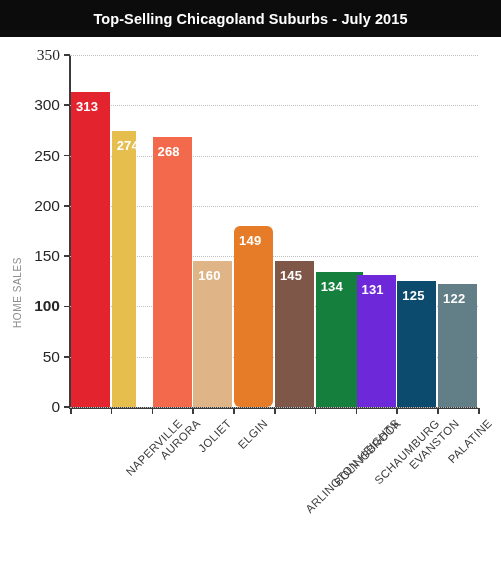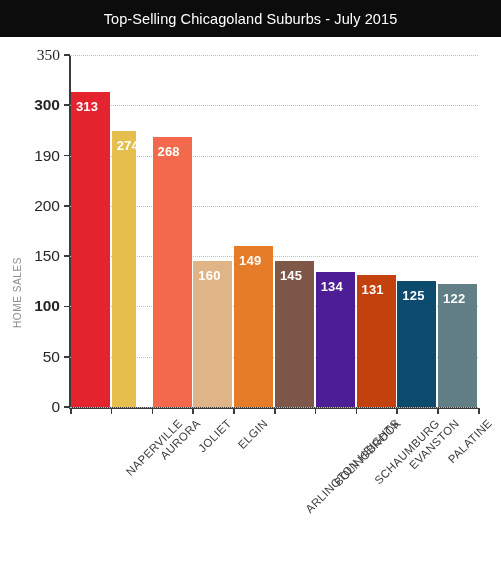--- a/index.html
+++ b/index.html
@@ -23,21 +23,21 @@
     width: 501px;
     height: 37px;
     background: #0c0c0c;
     display: flex;
     align-items: center;
     justify-content: center;
   }
   #chart-title {
     color: #ffffff;
     font-size: 14.5px;
-    font-weight: normal;
+    font-weight: bold;
     letter-spacing: 0.1px;
     white-space: nowrap;
   }
 
   
   #chart-area {
     position: absolute;
     left: 0;
     top: 37px;
     width: 501px;
@@ -161,22 +161,22 @@
 
   <div id="y-axis-spine"></div>
   <div id="x-axis-spine"></div>
 
   <div id="ytick-labels">
       <div class="ylabel" style="left: 8px; top: 370px;">0</div>
       <div class="ylabel" style="left: 8px; top: 319.714px;">50</div>
       <div class="ylabel" style="left: 8px; top: 269.429px; font-weight: bold;">100</div>
       <div class="ylabel" style="left: 8px; top: 219.143px;">150</div>
       <div class="ylabel" style="left: 8px; top: 168.857px;">200</div>
-      <div class="ylabel" style="left: 8px; top: 118.571px;">190</div>
-      <div class="ylabel" style="left: 8px; top: 68.2857px; font-weight: bold;">300</div>
+      <div class="ylabel" style="left: 8px; top: 118.571px;">250</div>
+      <div class="ylabel" style="left: 8px; top: 68.2857px;">300</div>
       <div class="ylabel" style="left: 8px; top: 18px; font-family: Liberation Serif, serif;">350</div>
     </div>
   <div id="plot">
       <div class="gridline" style="top: 352px;"></div>
       <div class="ytick-mark" style="top: 351.2px;"></div>
       <div class="gridline" style="top: 301.714px;"></div>
       <div class="ytick-mark" style="top: 300.914px;"></div>
       <div class="gridline" style="top: 251.429px;"></div>
       <div class="ytick-mark" style="top: 250.629px;"></div>
       <div class="gridline" style="top: 201.143px;"></div>
@@ -194,30 +194,30 @@
       </div>
       <div class="bar" title="AURORA: 274" style="left: 41.7px; width: 24px; height: 275.566px; background: rgb(229, 190, 78);">
         <div class="bar-value">274</div>
       </div>
       <div class="bar" title="JOLIET: 268" style="left: 82.5px; width: 39px; height: 269.531px; background: rgb(242, 106, 75);">
         <div class="bar-value">268</div>
       </div>
       <div class="bar" title="ELGIN: 160" style="left: 123.3px; width: 39px; height: 146px; background: rgb(223, 180, 134);">
         <div class="bar-value">160</div>
       </div>
-      <div class="bar" title="ARLINGTON HEIGHTS: 149" style="left: 164.1px; width: 39px; height: 161px; background: rgb(230, 124, 39);">
+      <div class="bar" title="ARLINGTON HEIGHTS: 149" style="left: 164.1px; width: 39px; height: 181px; background: rgb(230, 124, 39); border-radius: 6px;">
         <div class="bar-value">149</div>
       </div>
       <div class="bar" title="BOLINGBROOK: 145" style="left: 204.9px; width: 39px; height: 145.829px; background: rgb(127, 87, 72);">
         <div class="bar-value">145</div>
       </div>
-      <div class="bar" title="SCHAUMBURG: 134" style="left: 245.7px; width: 39px; height: 134.766px; background: #4c1d95;">
+      <div class="bar" title="SCHAUMBURG: 134" style="left: 245.7px; width: 39px; height: 134.766px; background: #15803d; padding-left: 8px;">
         <div class="bar-value">134</div>
       </div>
-      <div class="bar" title="EVANSTON: 131" style="left: 286.5px; width: 39px; height: 131.749px; background: #c2410c;">
+      <div class="bar" title="EVANSTON: 131" style="left: 286.5px; width: 39px; height: 131.749px; background: #6d28d9;">
         <div class="bar-value">131</div>
       </div>
       <div class="bar" title="PALATINE: 125" style="left: 327.3px; width: 39px; height: 125.714px; background: #0c4a6e; margin-top: 8px;">
         <div class="bar-value">125</div>
       </div>
       <div class="bar" title="BUFFALO GROVE: 122" style="left: 368.1px; width: 39px; height: 122.697px; background: rgb(98, 126, 134);">
         <div class="bar-value">122</div>
       </div>
     </div>
   <div id="xticks">

